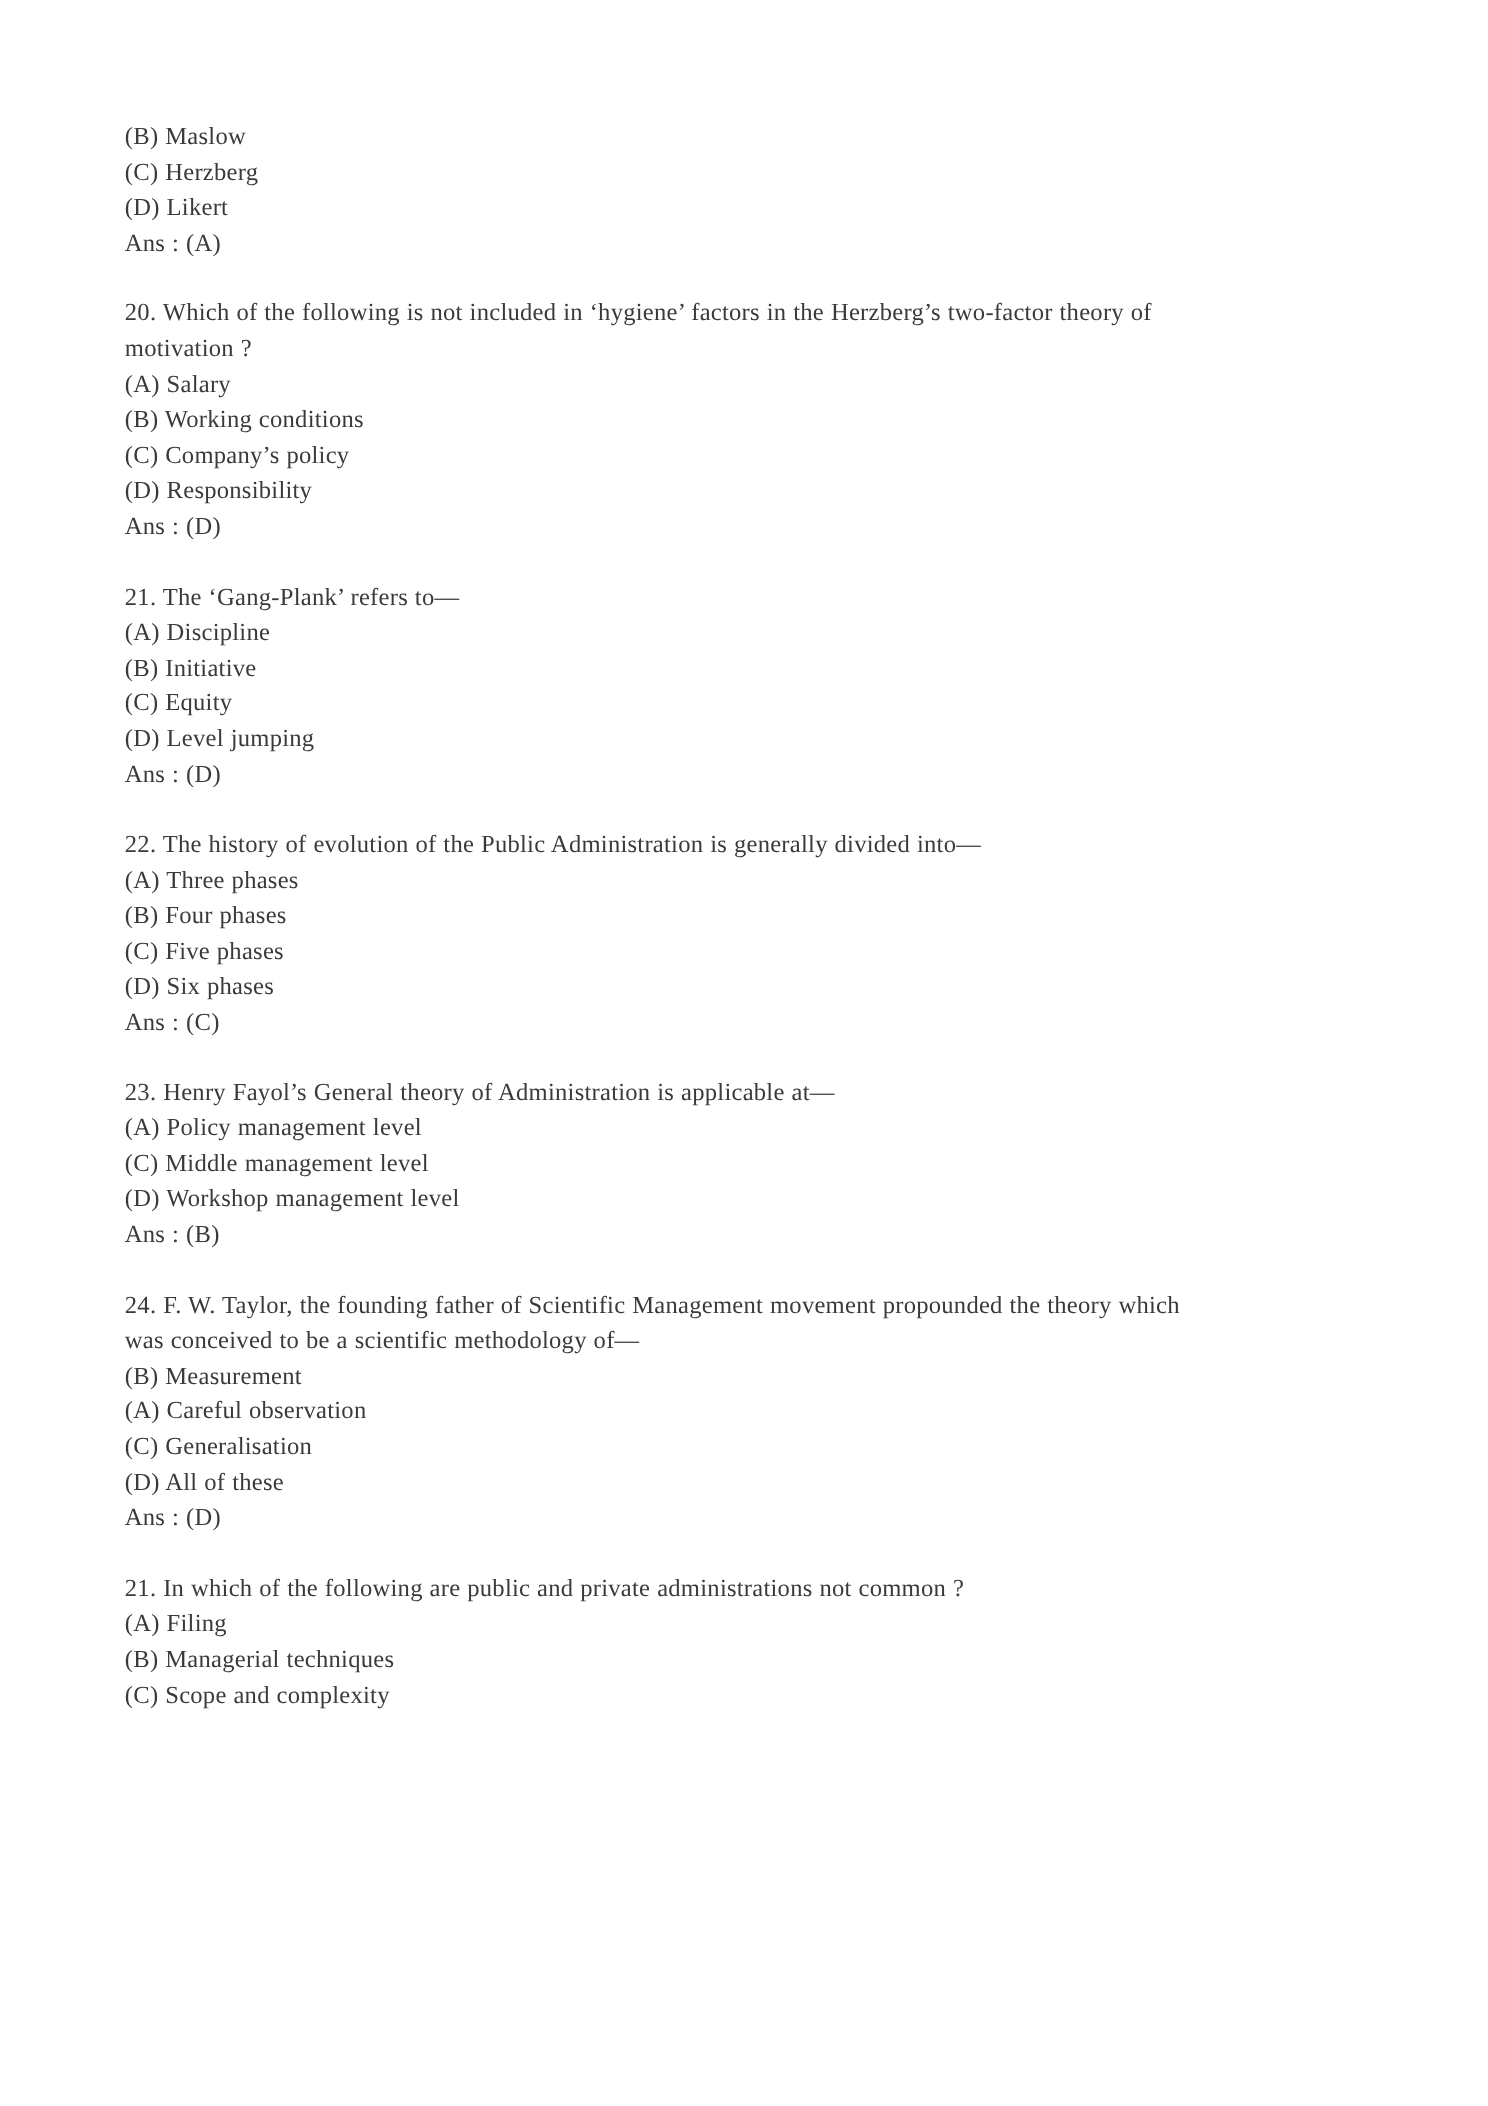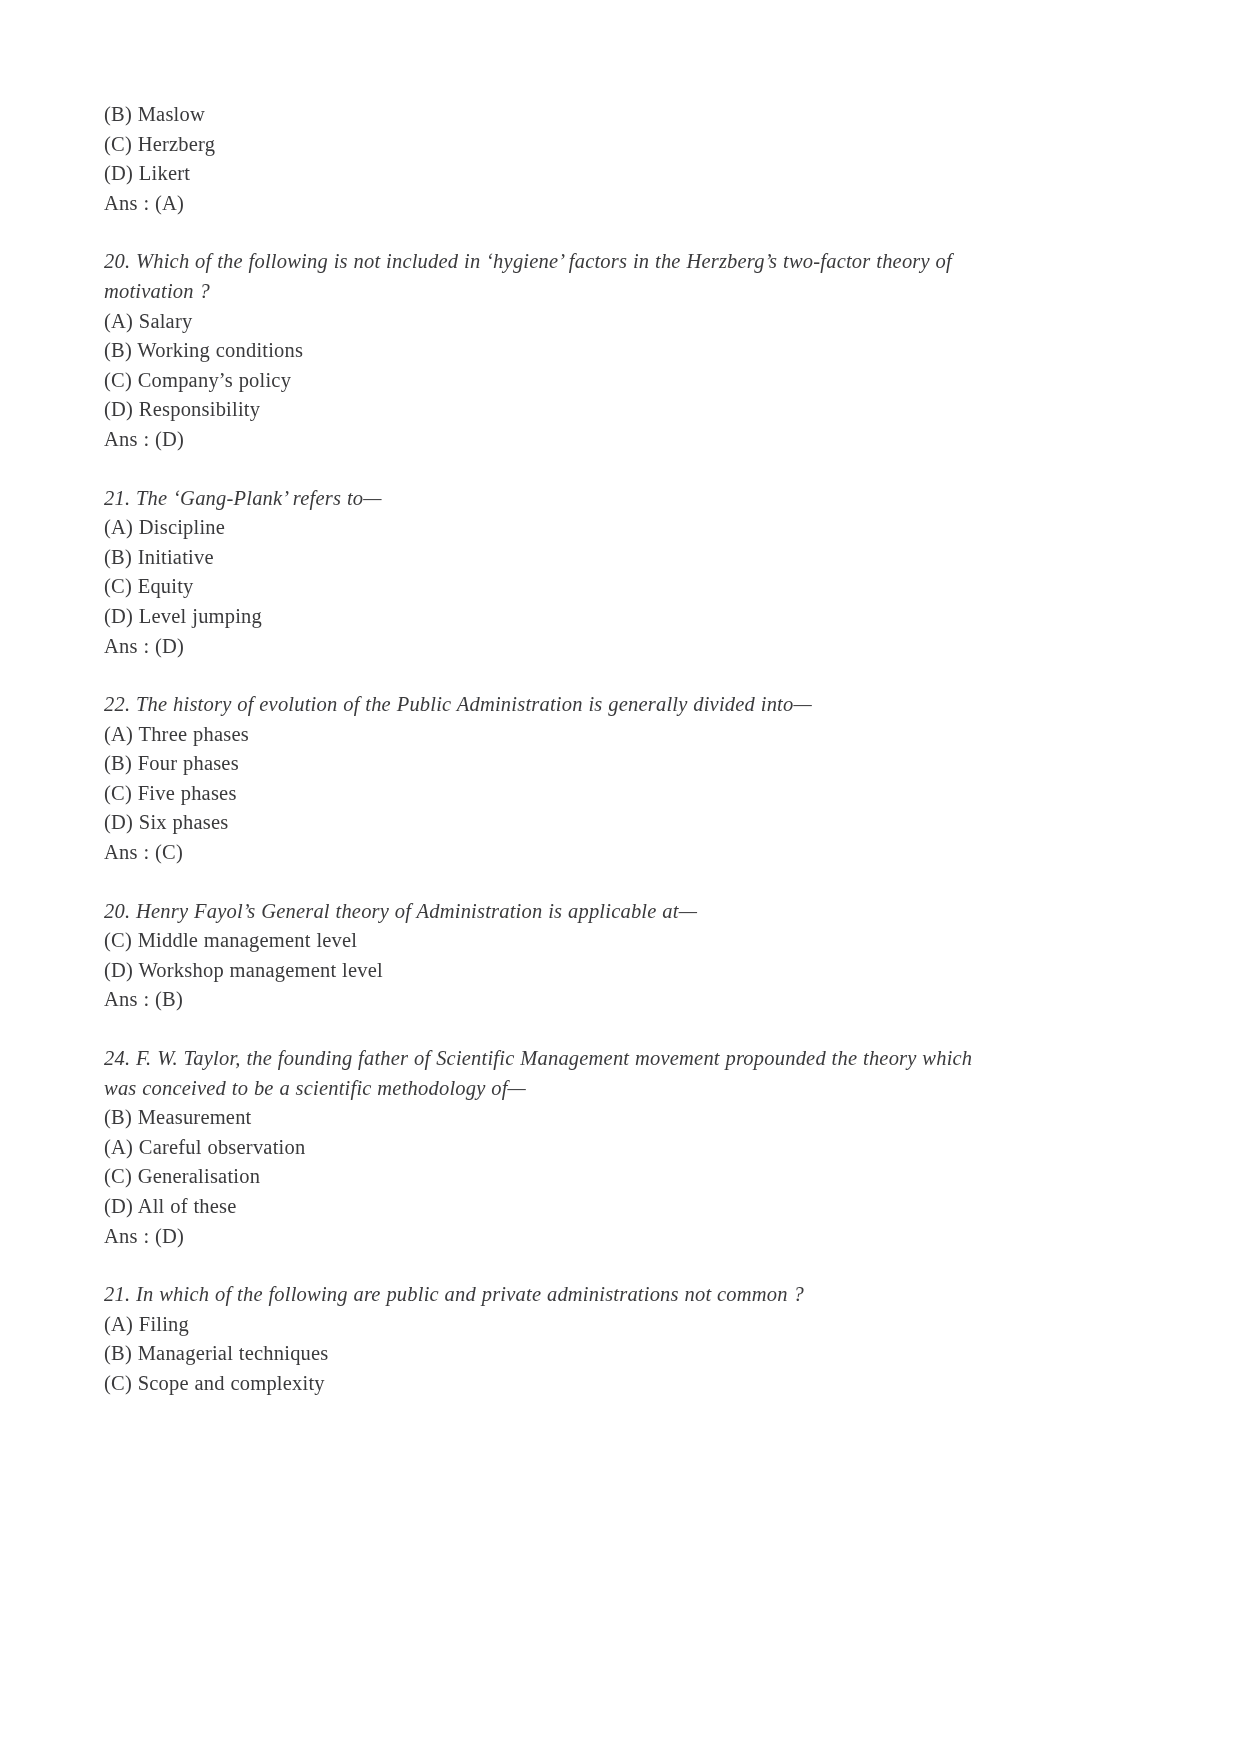--- a/index.html
+++ b/index.html
@@ -36,21 +36,20 @@
   .line {
     font-size: 20.5px;
     line-height: 29.6px;
     white-space: pre-wrap;
     letter-spacing: 0.01em;
     word-spacing: 0.02em;
   }
   .qtext {
     
     max-width: 890px;
-    font-style: italic;
   }
   .opt { }
   .ans { }
 </style>
 </head>
 <body>
 
 <div class="page">
   <div class="content">
 
@@ -82,21 +81,22 @@
     <div class="qblock">
       <div class="line qtext">22. The history of evolution of the Public Administration is generally divided into—</div>
       <div class="line opt">(A) Three phases</div>
       <div class="line opt">(B) Four phases</div>
       <div class="line opt">(C) Five phases</div>
       <div class="line opt">(D) Six phases</div>
       <div class="line ans">Ans : (C)</div>
     </div>
 
     <div class="qblock">
-      <div class="line qtext">20. Henry Fayol’s General theory of Administration is applicable at—</div>
+      <div class="line qtext">23. Henry Fayol’s General theory of Administration is applicable at—</div>
+      <div class="line opt">(A) Policy management level</div>
       <div class="line opt">(C) Middle management level</div>
       <div class="line opt">(D) Workshop management level</div>
       <div class="line ans">Ans : (B)</div>
     </div>
 
     <div class="qblock">
       <div class="line qtext">24. F. W. Taylor, the founding father of Scientific Management movement propounded the theory which was conceived to be a scientific methodology of—</div>
       <div class="line opt">(B) Measurement</div>
       <div class="line opt">(A) Careful observation</div>
       <div class="line opt">(C) Generalisation</div>

